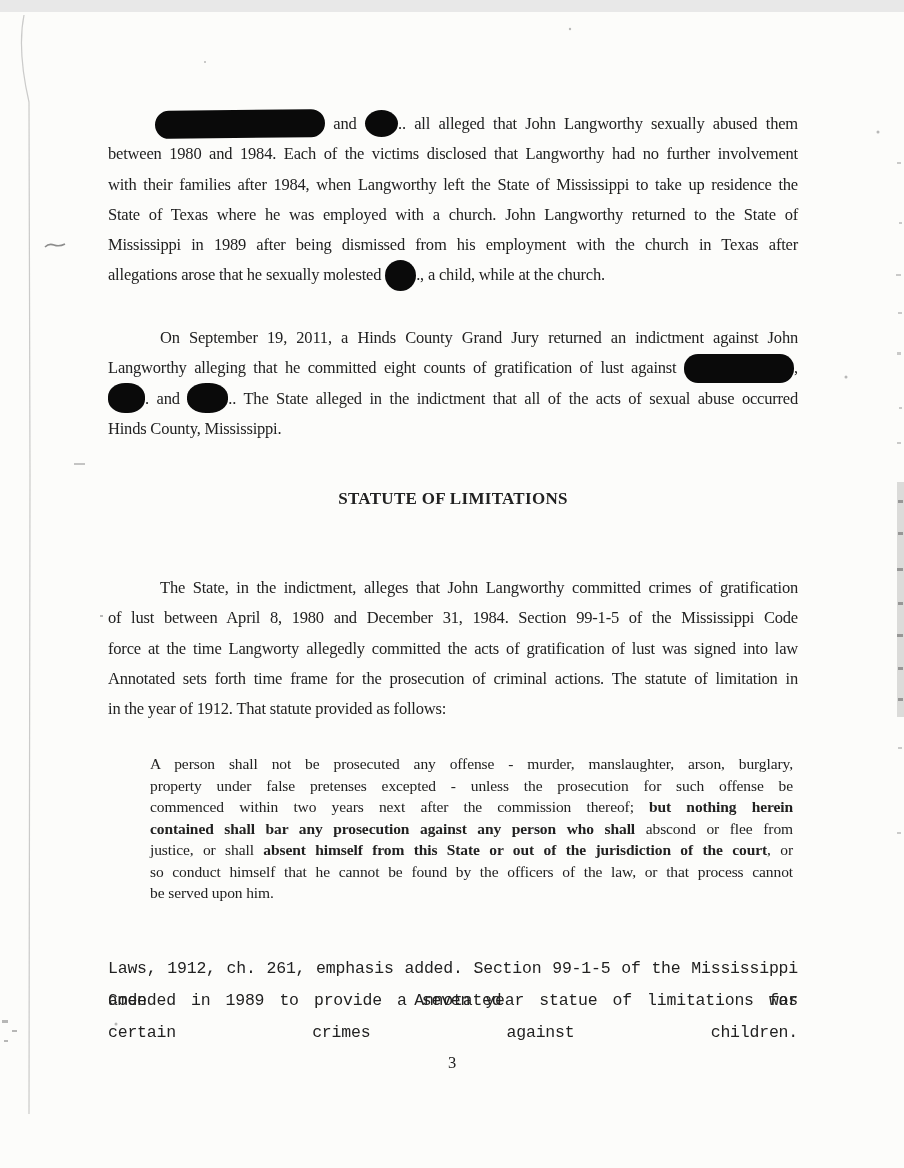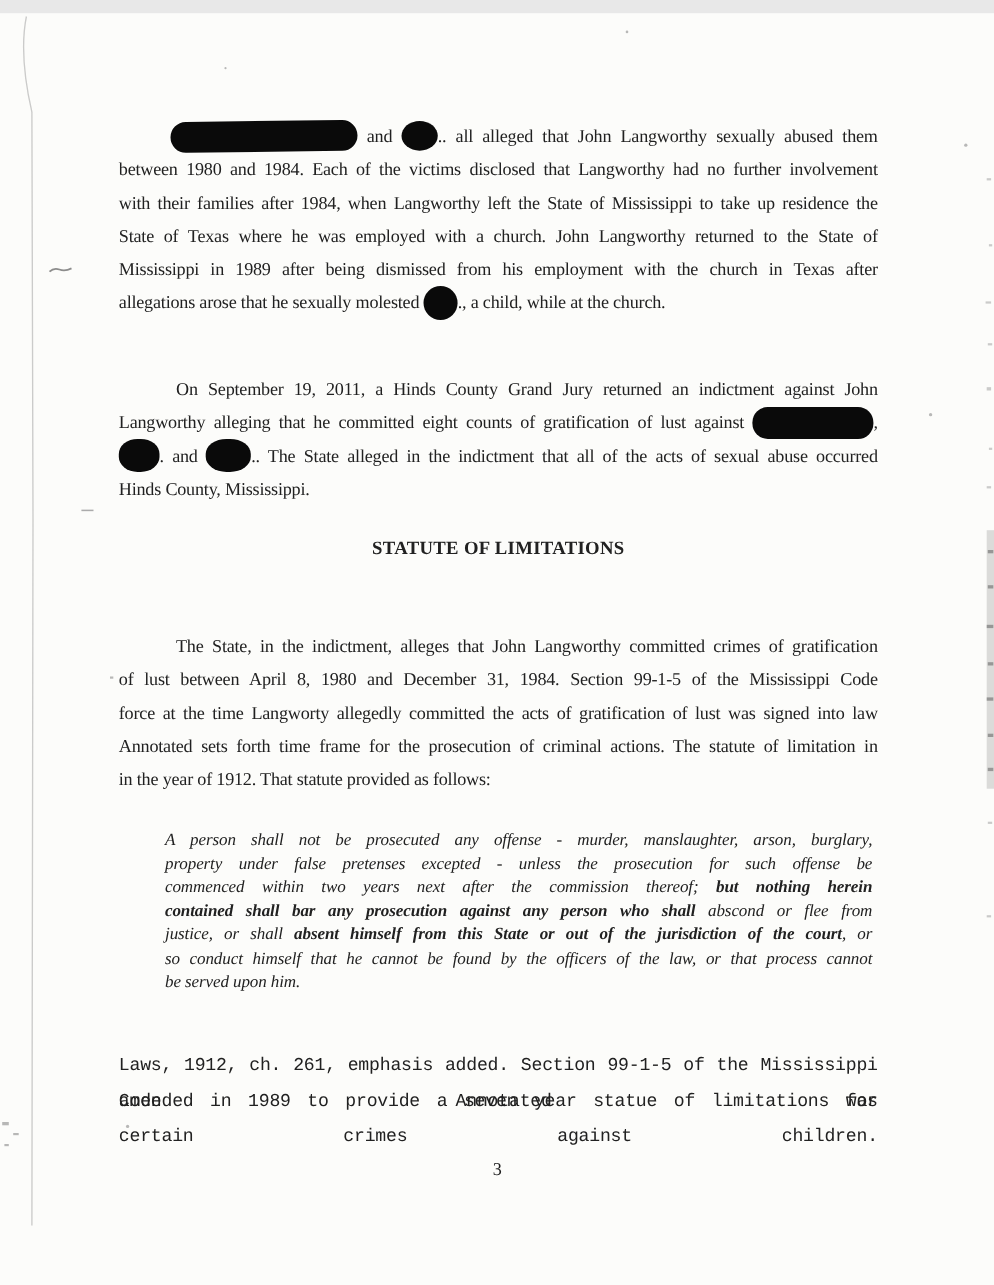--- a/index.html
+++ b/index.html
@@ -11,21 +11,21 @@
   .artifacts{position:absolute;left:0;top:0;pointer-events:none;}
   .block{position:absolute;left:108px;width:690px;}
   .bl{height:30.3px;line-height:30.3px;font-size:16.5px;letter-spacing:-0.2px;
       text-align:justify;text-align-last:justify;white-space:normal;}
   .bl.end{text-align-last:left;}
   .ind47{padding-left:47px;}
   .ind52{padding-left:52px;}
   .heading{position:absolute;top:475px;left:108px;width:690px;text-align:center;
       font-weight:bold;font-size:17px;letter-spacing:0.3px;line-height:24px;}
   .quote{position:absolute;top:741px;left:150px;width:643px;}
-  .quote .bl{height:21.5px;line-height:21.5px;font-size:15.5px;letter-spacing:-0.1px;font-style:italic;}
+  .quote .bl{height:21.5px;line-height:21.5px;font-size:15.5px;letter-spacing:-0.1px;}
   .p4block{top:941px;font-family:Liberation Mono, monospace;}
   .p4block .bl{height:32px;line-height:32px;}
   .pagenum{position:absolute;top:1041px;left:0;right:0;text-align:center;
       font-size:16.5px;}
   .bold{font-weight:bold;}
   .sup{font-size:10px;position:relative;top:-5px;letter-spacing:0;}
   .red{display:inline-block;background:#0a0a0a;vertical-align:middle;margin-top:-3px;}
   .bar1{width:170px;height:28px;border-radius:14px;transform:rotate(-0.7deg);}
   .dot1{width:33px;height:27px;border-radius:50%;}
   .dot2{width:31px;height:31px;border-radius:50%;}
@@ -85,21 +85,21 @@
     <div class="bl">between 1980 and 1984.  Each of the victims disclosed that Langworthy had no further involvement</div>
     <div class="bl">with their families after 1984, when Langworthy left the State of Mississippi to take up residence the</div>
     <div class="bl">State of Texas where he was employed with a church.  John Langworthy returned to the State of</div>
     <div class="bl">Mississippi in 1989 after being dismissed from his employment with the church in Texas after</div>
     <div class="bl end">
       <span>allegations arose that he sexually molested</span>
       <span class="red dot2"></span><span>., a child, while at the church.</span>
     </div>
   </div>
 
-  <div class="block" style="top:327px">
+  <div class="block" style="top:311px">
     <div class="bl ind52">On September 19, 2011, a Hinds County Grand Jury returned an indictment against John</div>
     <div class="bl">
       <span>Langworthy alleging that he committed eight counts of gratification of lust against</span>
       <span class="red bar2"></span><span>,</span>
     </div>
     <div class="bl">
       <span class="red dot3"></span><span>. and</span>
       <span class="red dot4"></span><span>..  The State alleged in the indictment that all of the acts of sexual abuse occurred</span>
     </div>
     <div class="bl end">Hinds County, Mississippi.</div>

